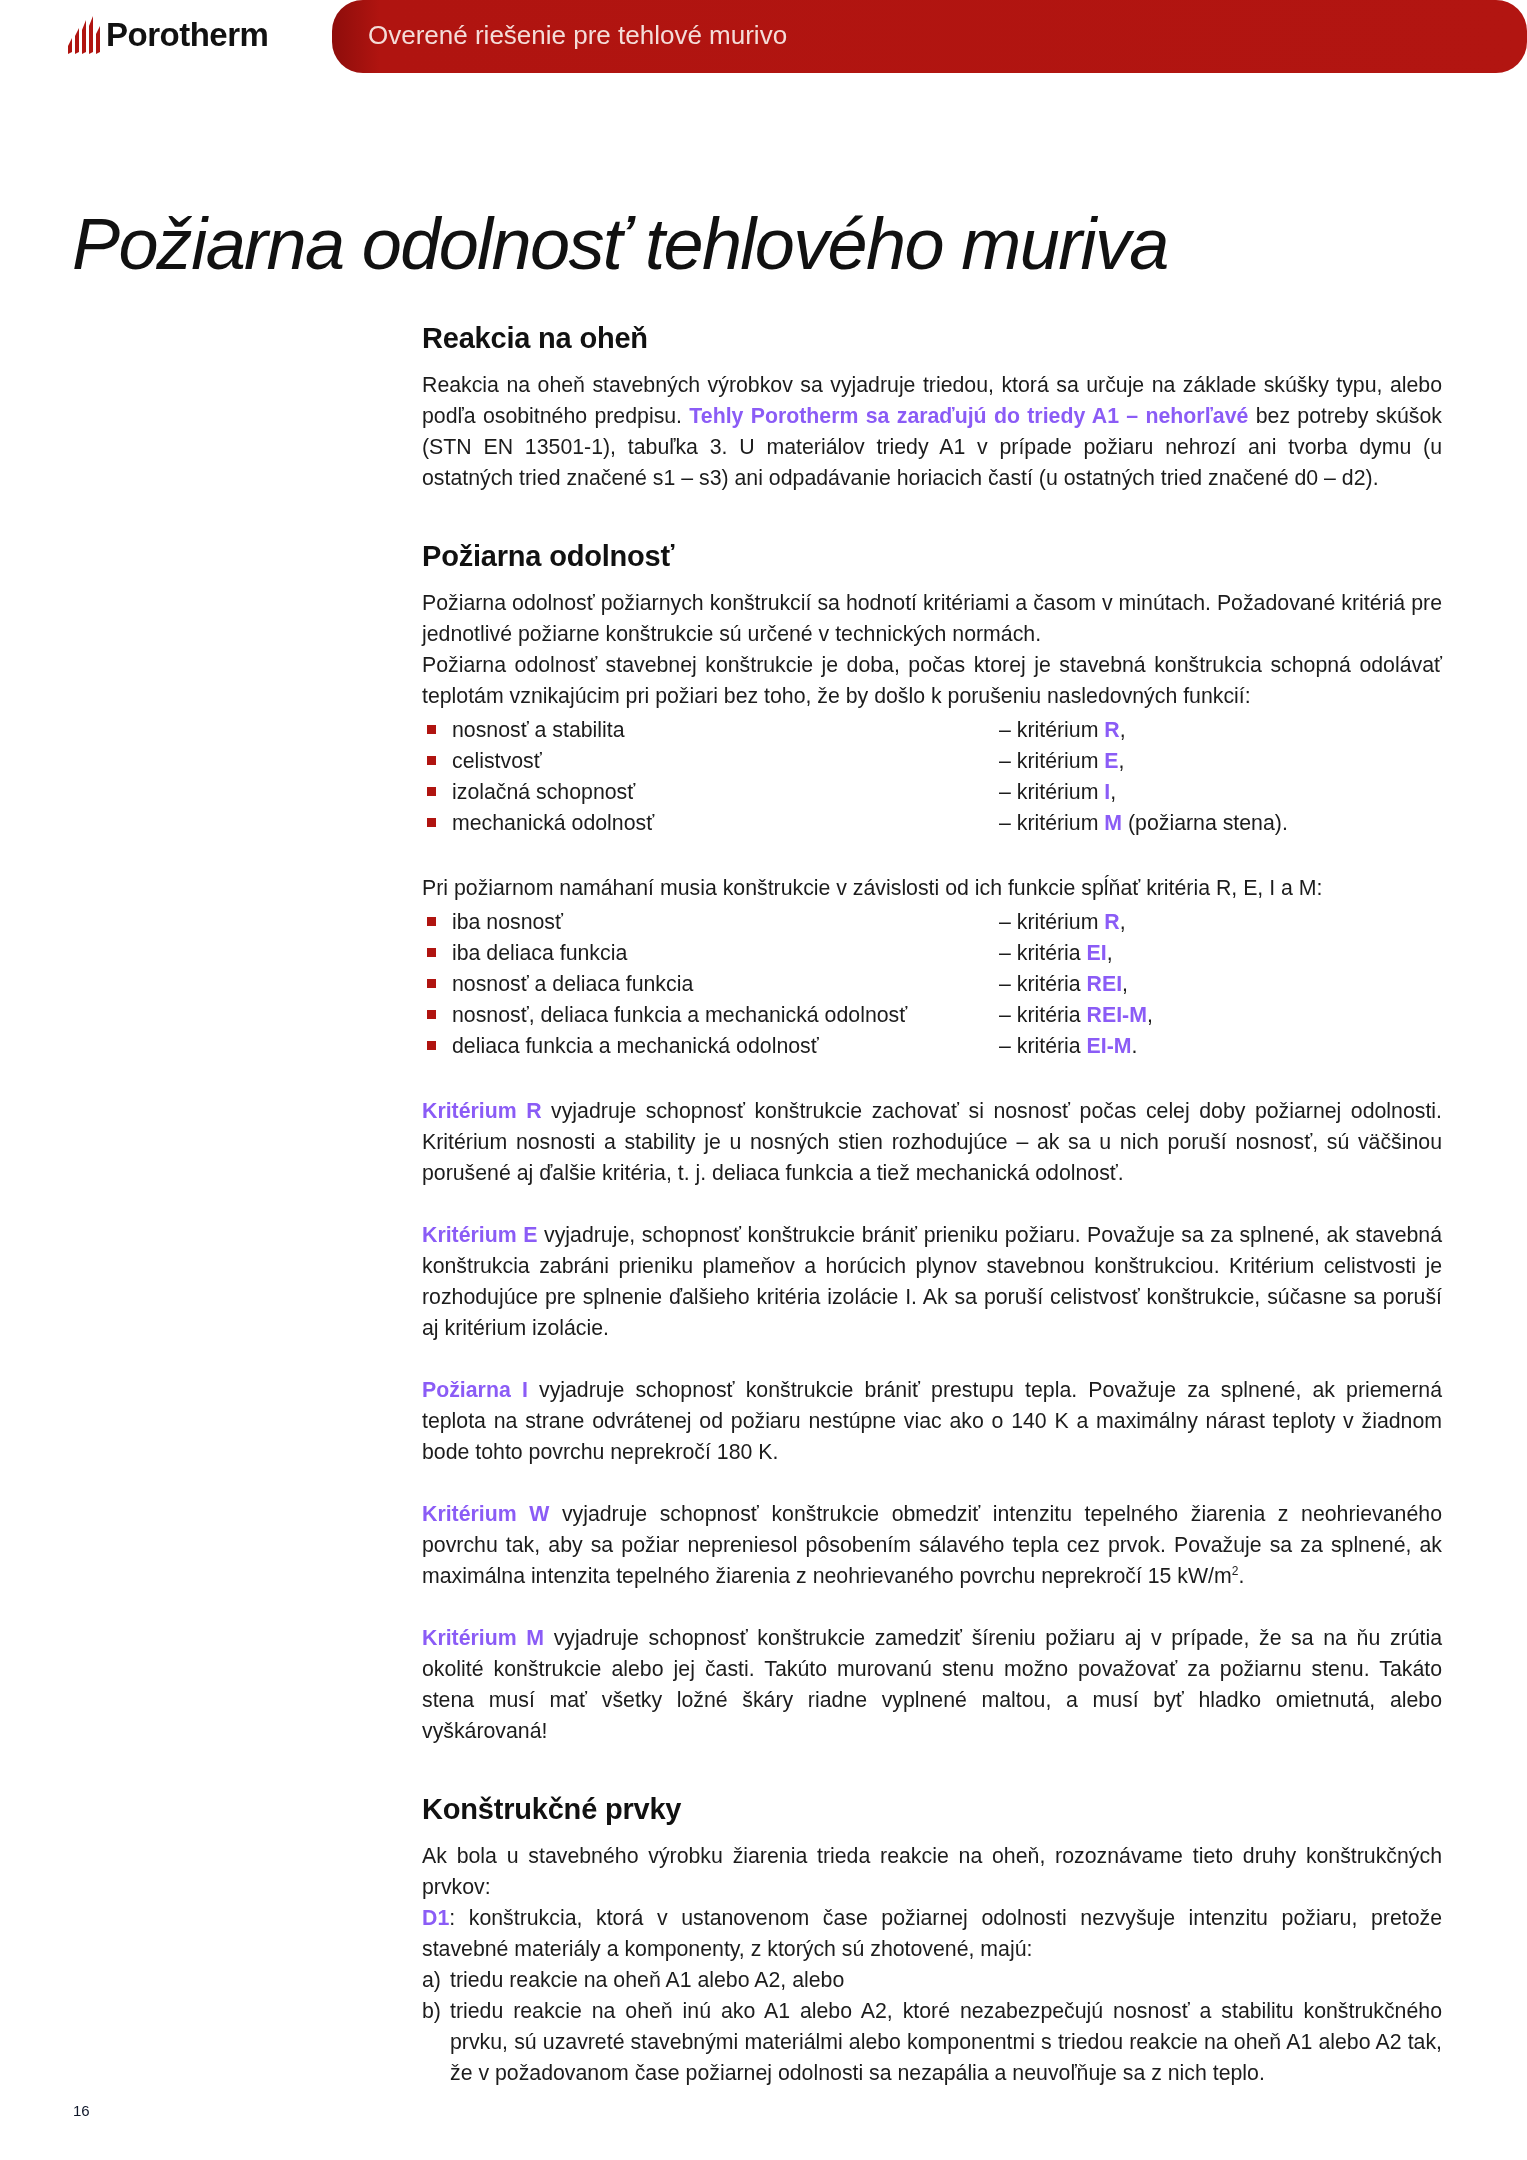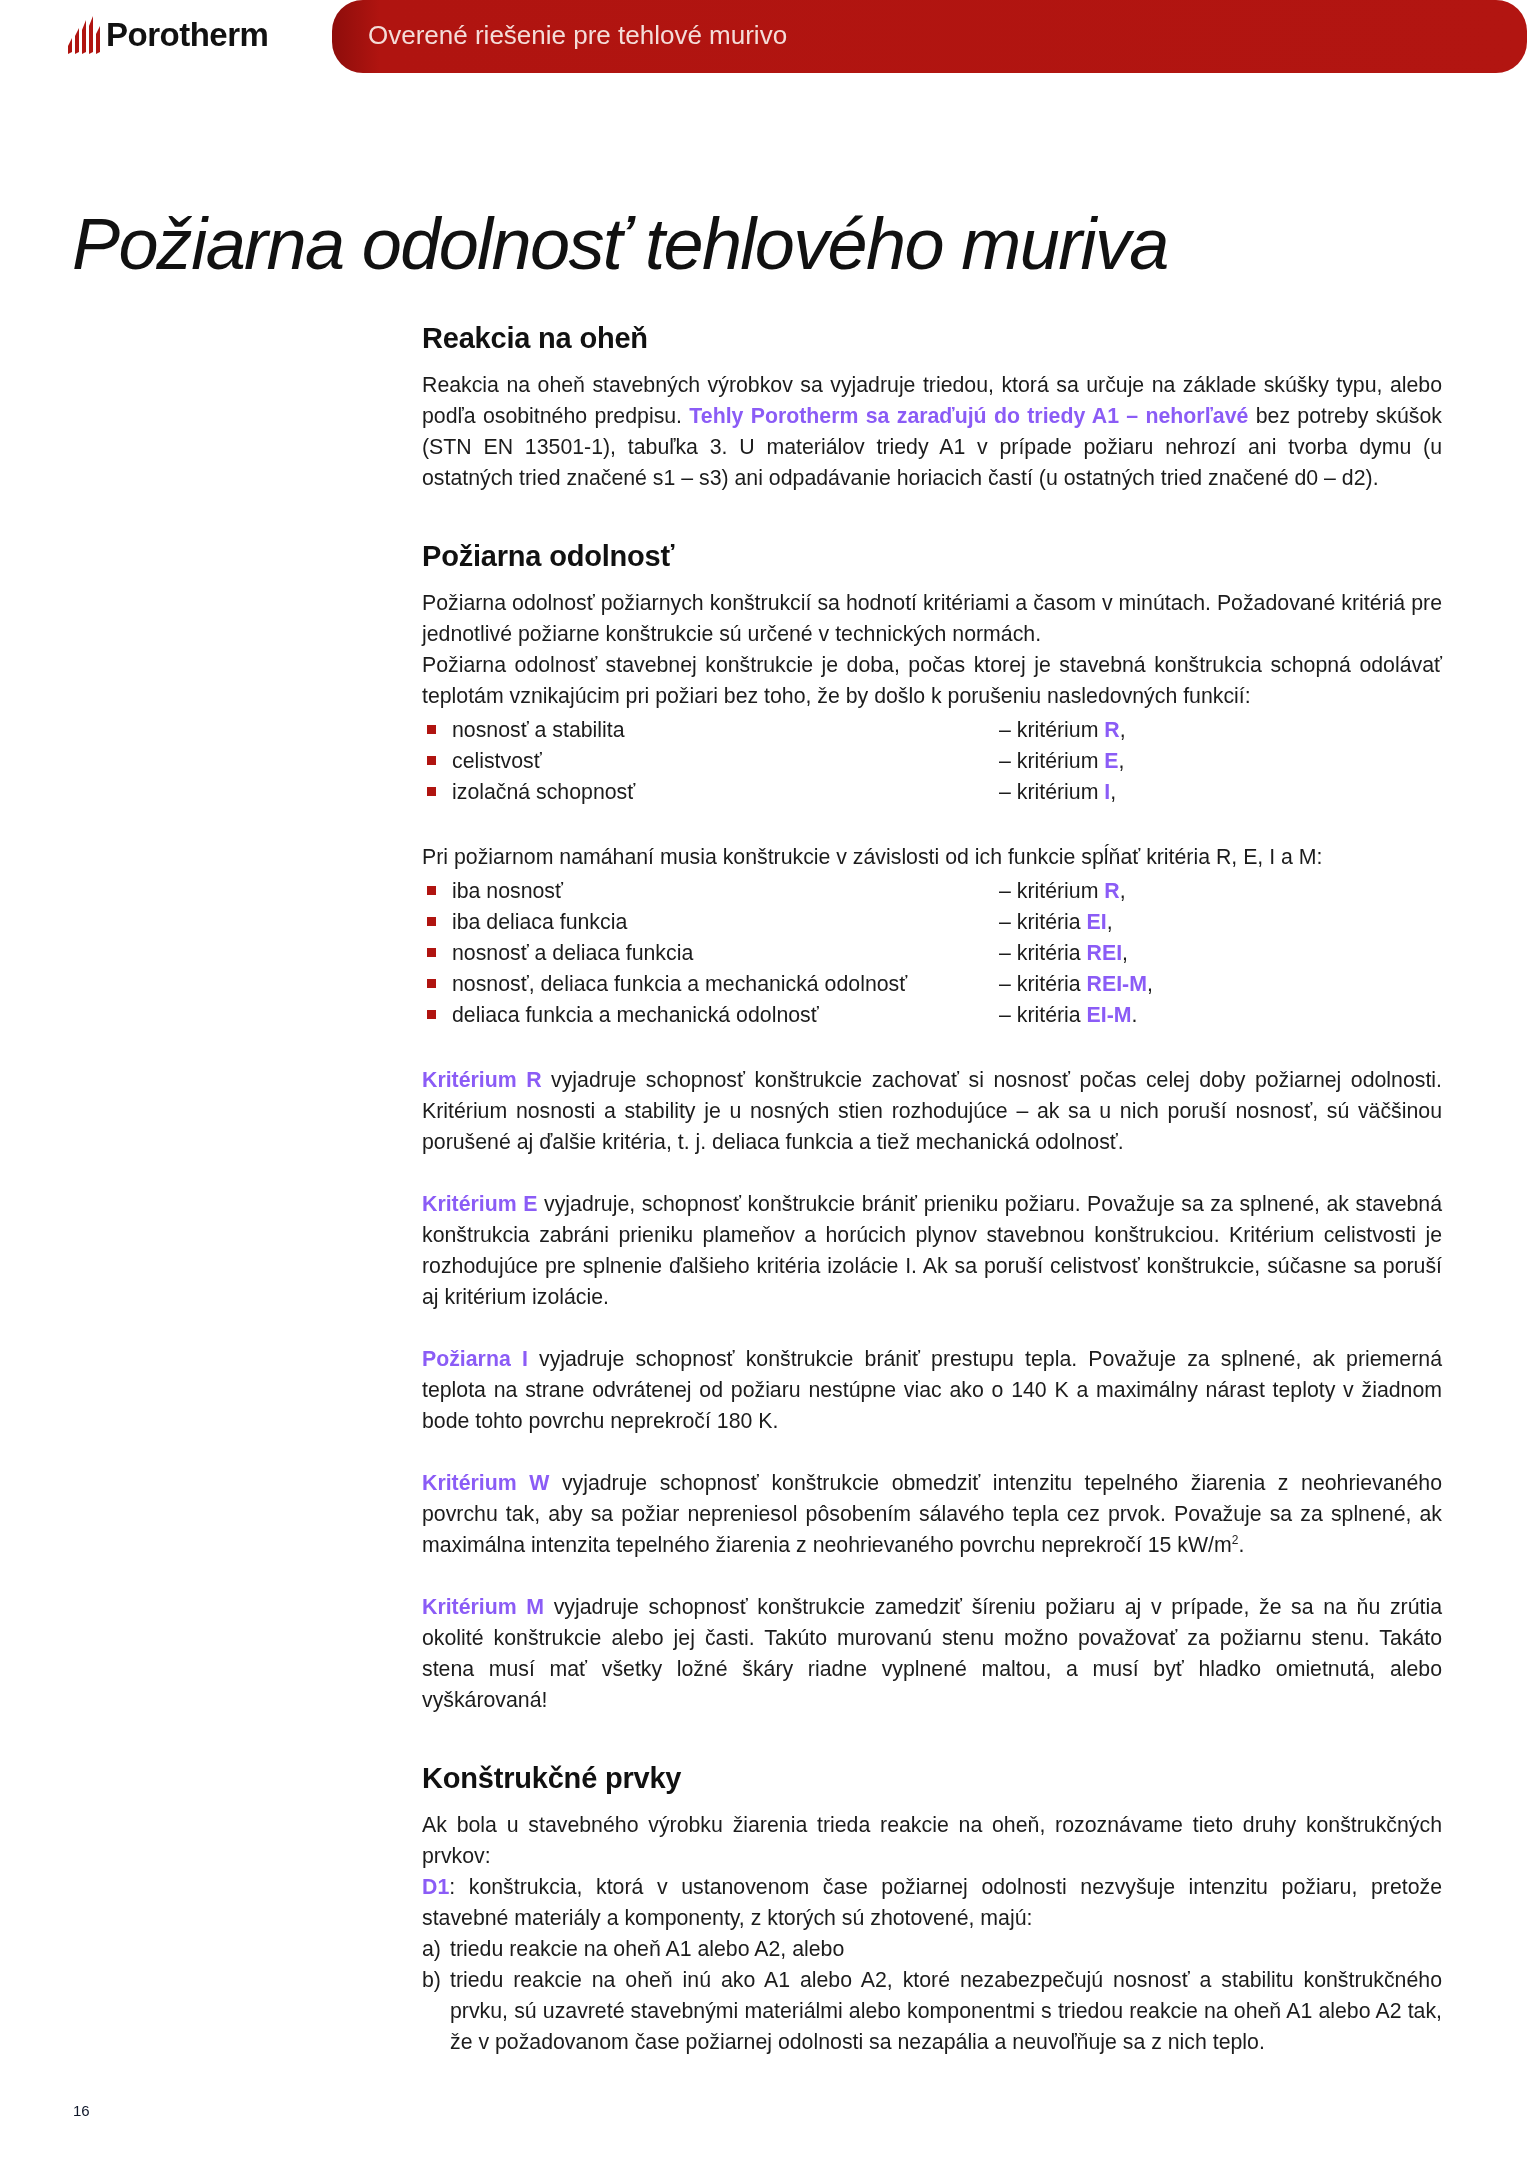--- a/index.html
+++ b/index.html
@@ -101,20 +101,25 @@
       <li>
           <span class="bullet"></span>
           <span class="item-label">celistvosť</span>
           <span class="item-crit"><span>– kritérium </span><b>E</b><span>,</span></span>
         </li>
       <li>
           <span class="bullet"></span>
           <span class="item-label">izolačná schopnosť</span>
           <span class="item-crit"><span>– kritérium </span><b>I</b><span>,</span></span>
         </li>
+      <li>
+          <span class="bullet"></span>
+          <span class="item-label">mechanická odolnosť</span>
+          <span class="item-crit"><span>– kritérium </span><b>M</b><span> (požiarna stena).</span></span>
+        </li>
     </ul>
 
     <div class="gap-sm"></div>
 
     <p>Pri požiarnom namáhaní musia konštrukcie v závislosti od ich funkcie spĺňať kritéria R, E, I a M:</p>
     <ul class="list">
       <li>
           <span class="bullet"></span>
           <span class="item-label">iba nosnosť</span>
           <span class="item-crit"><span>– kritérium </span><b>R</b><span>,</span></span>

